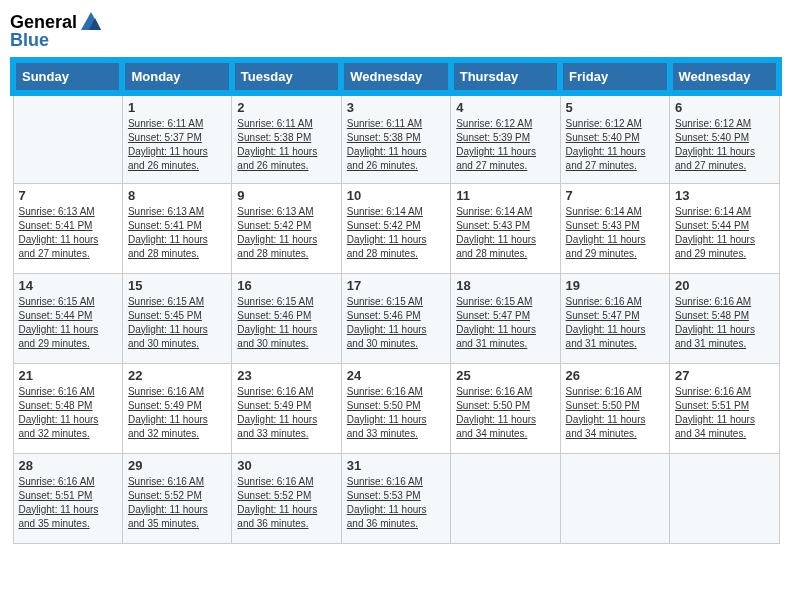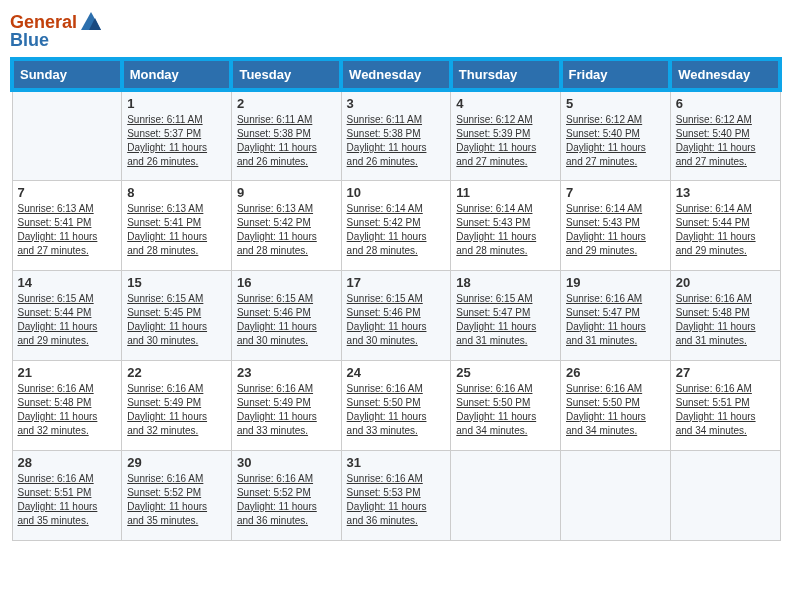--- a/index.html
+++ b/index.html
@@ -41,21 +41,21 @@
       width: 100%;
       border-collapse: collapse;
       table-layout: fixed;
     }
     thead tr th {
       background-color: #2c6fad;
       color: #fff;
       text-align: left;
       padding: 6px 6px;
       font-size: 13px;
-      border: 4px solid #0ea5e9;
+      border: 6px solid #0ea5e9;
     }
     tbody tr td {
       border: 1px solid #ccc;
       vertical-align: top;
       padding: 4px 5px;
       font-size: 10.5px;
       color: #333;
       min-height: 80px;
       height: 90px;
     }
@@ -81,21 +81,21 @@
       background-color: #f5f8fb;
     }
   </style>
 </head>
 <body>
 
 <div class="header">
   <div class="logo">
     <div>
       <span style="display:flex;align-items:center;">
-        <span style="font-size:18px;font-weight:bold;color:#c2410c;">General</span>
+        <span style="font-size:18px;font-weight:bold;color:#000000;">General</span>
         <svg class="logo-icon" viewBox="0 0 24 24" xmlns="http://www.w3.org/2000/svg">
           <polygon points="12,2 22,20 2,20" fill="#2c6fad"></polygon>
           <polygon points="16,8 22,20 10,20" fill="#1a4a80"></polygon>
         </svg>
       </span>
       <span style="font-size:18px;font-weight:bold;color:#2c6fad;display:block;margin-top:-4px;">Blue</span>
     </div>
   </div>
   <div class="title-block">
   </div>

